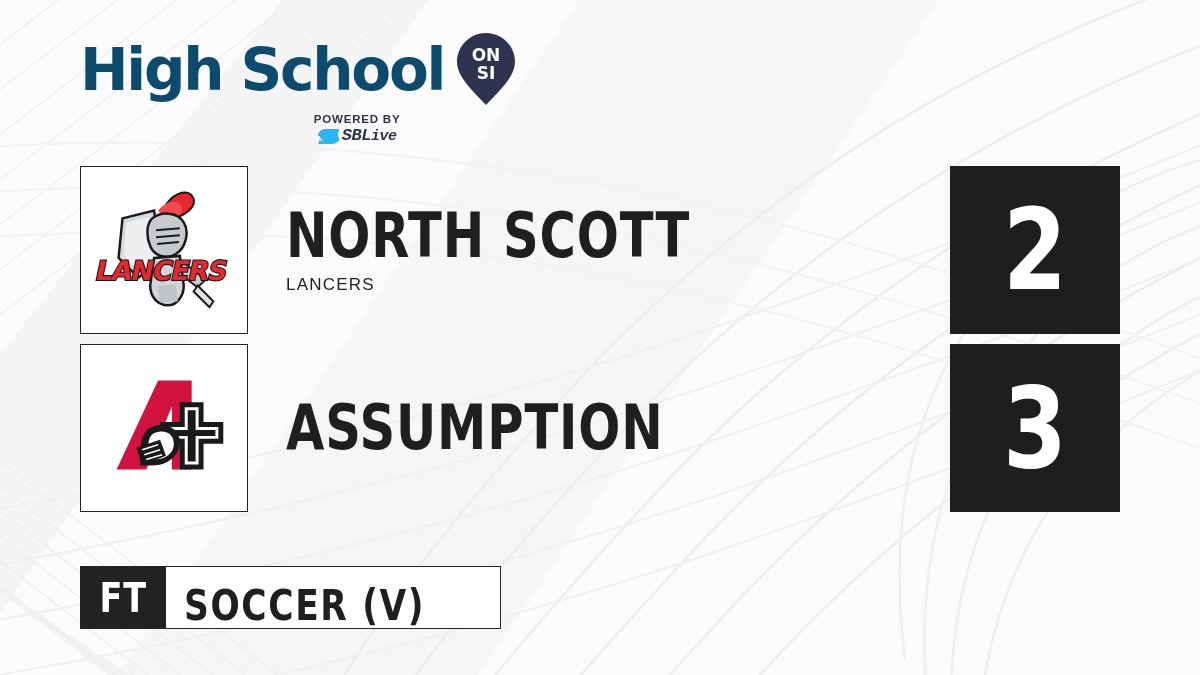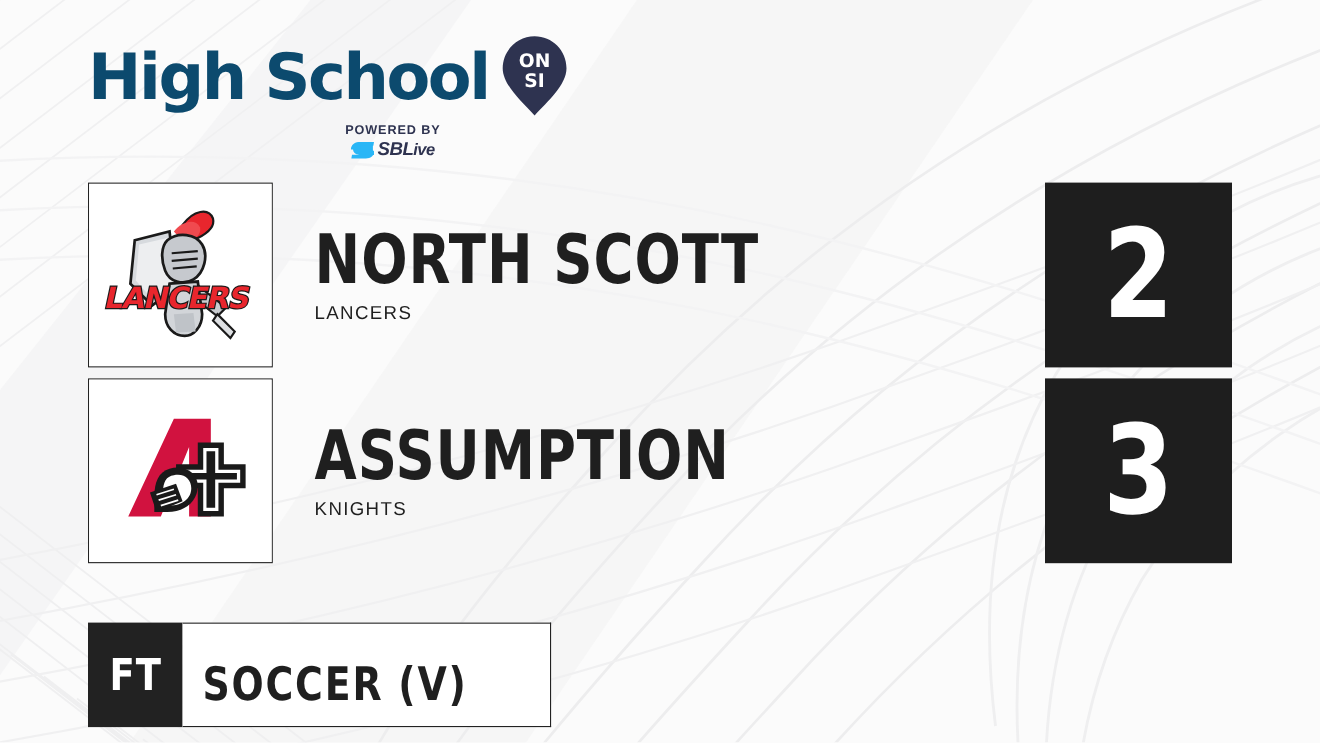--- a/index.html
+++ b/index.html
@@ -32,21 +32,21 @@
     gap:2px; margin-top:7px; margin-left:118px;flex-direction:column;
   }
   .powered-label {
     font-size:11.5px; font-weight:700; letter-spacing:0.8px;
     color:#2E3350;
     font-family:"Liberation Sans", sans-serif;
   }
   .sblive { display:flex; align-items:center; gap:2px; }
   .sblive-mark { width:22px; height:17px; display:block; }
   .sblive-word {
-    font-family:Liberation Sans, sans-serif;
+    font-family:Liberation Mono, monospace;
     font-weight:700; font-style:italic;
     font-size:17px; letter-spacing:-0.5px; color:#2E3350;
     line-height:17px;
   }
   .sblive-word .lc { font-size:15px; }
 
   
   .row { position:absolute; left:0; width:1200px; z-index:5; }
   #row-1 { top:166px; height:168px; }
   #row-2 { top:344px; height:168px; }
@@ -93,21 +93,21 @@
     font-size:112px;
     line-height:112px;
     color:#ffffff;
     transform:scaleX(0.82);
     letter-spacing:0px;
   }
 
   
   #status-bar {
     position:absolute; left:80px; top:566px;
-    height:95px; display:flex; z-index:5;
+    height:63px; display:flex; z-index:5;
   }
   .status-code {
     width:86px; background:#222222;
     display:flex; align-items:center; justify-content:center;
   }
   .status-code-text {
     font-family:"DejaVu Sans", sans-serif;
     font-weight:700; font-size:40px; line-height:40px;
     color:#ffffff; transform:scaleX(0.84); letter-spacing:1px;
   }
@@ -288,21 +288,20 @@
       <g stroke="#ffffff" stroke-width="1.6">
         <line x1="62" y1="106" x2="78" y2="101"></line>
         <line x1="64" y1="111" x2="80" y2="106"></line>
         <line x1="66" y1="116" x2="82" y2="111"></line>
       </g>
     </svg>
   </div>
 
   <div class="team-text">
     <div class="team-name">ASSUMPTION</div>
-    <div class="team-mascot">KNIGHTS</div>
   </div>
 
   <div class="score-box">
     <span class="score-num">3</span>
   </div>
 </div>
 
 <div id="status-bar">
   <div class="status-code">
     <span class="status-code-text">FT</span>

